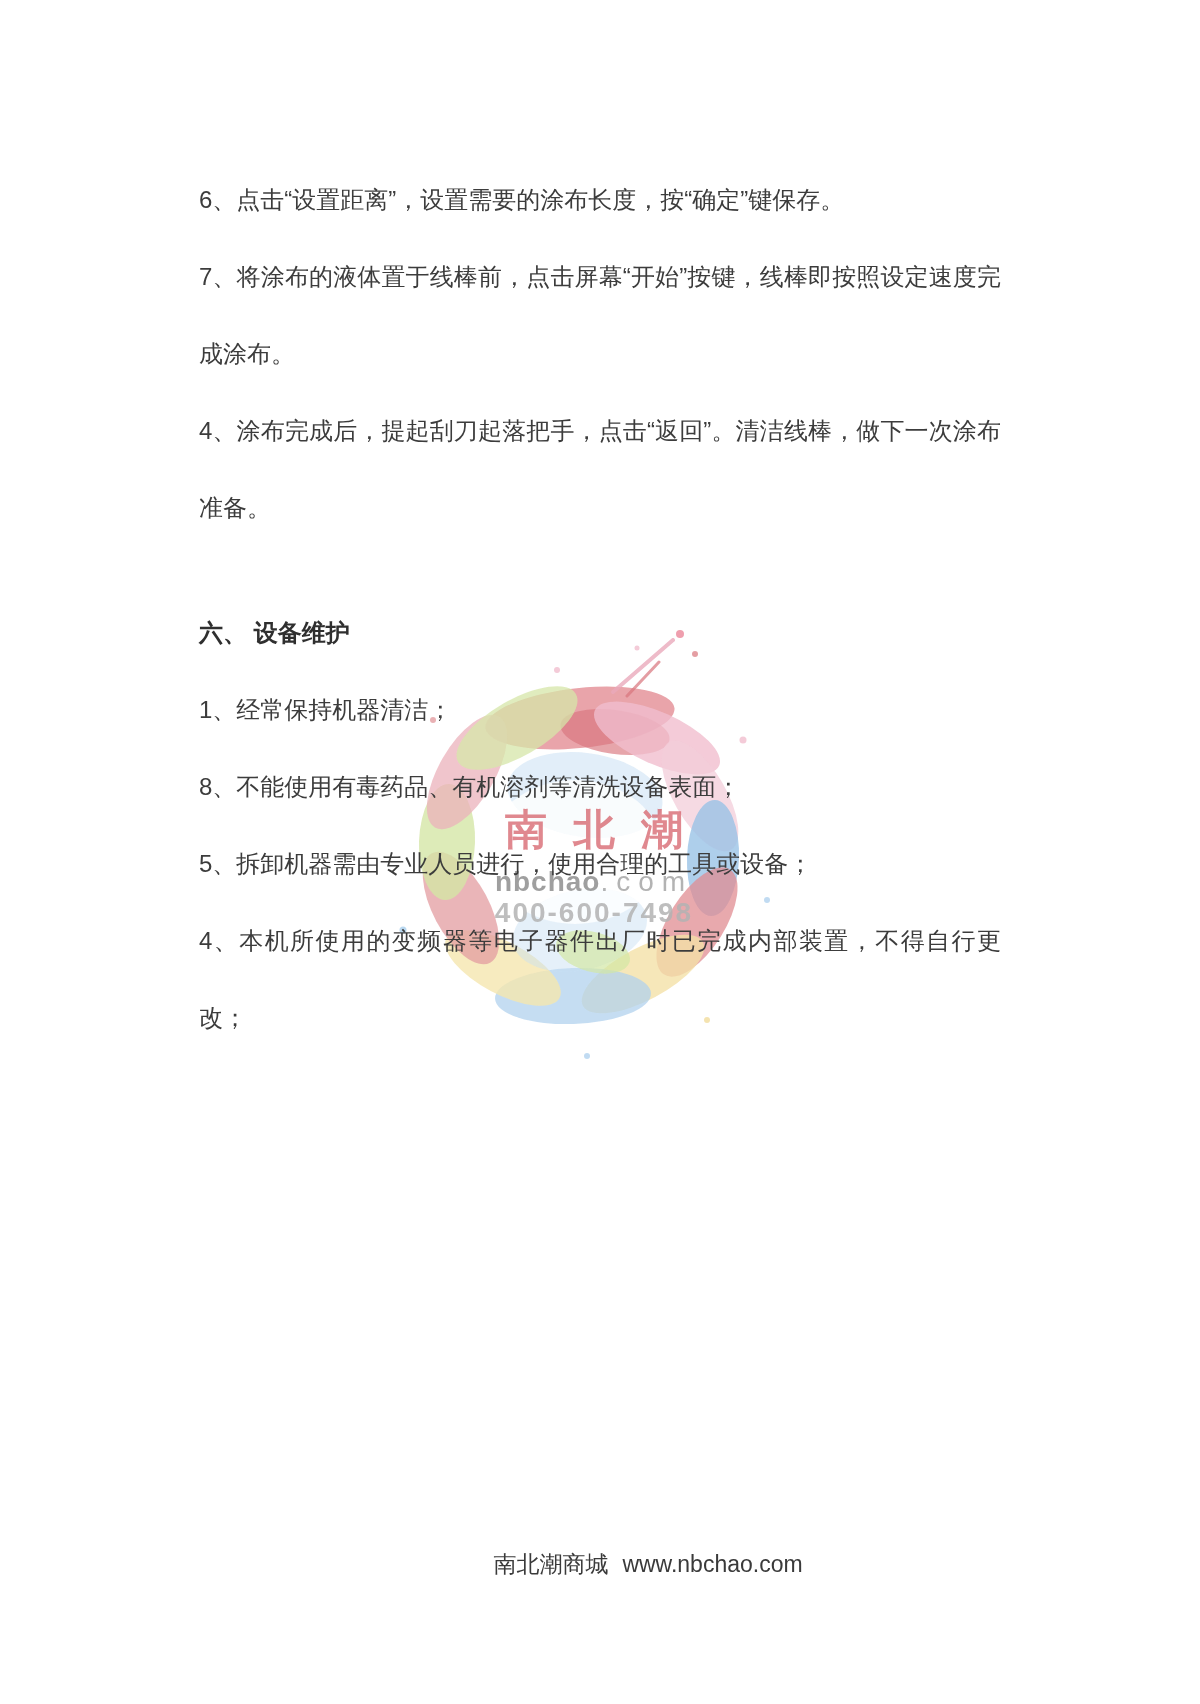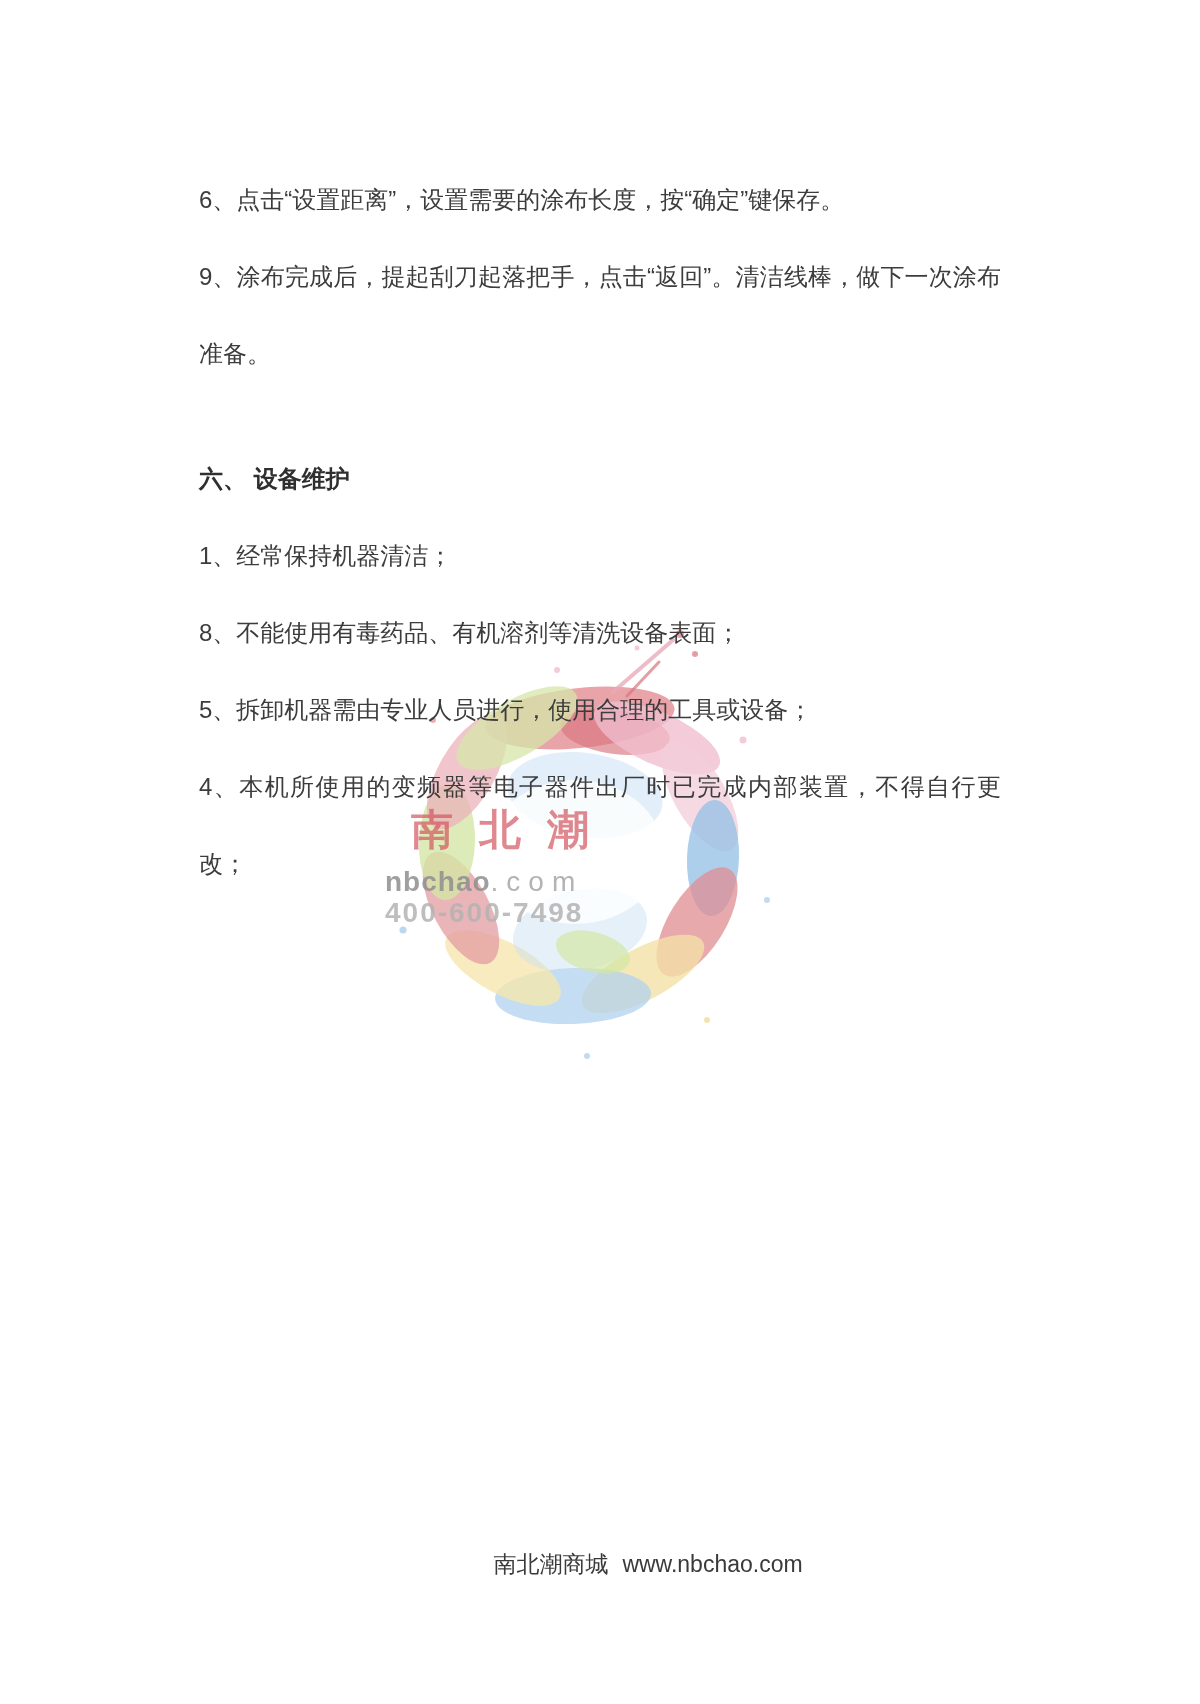--- a/index.html
+++ b/index.html
@@ -28,21 +28,21 @@
   }
   .wm-svg {
     position: absolute;
     left: 0; top: 0;
     width: 410px; height: 480px;
     opacity: 0.9;
   }
   .wm-text {
     position: absolute;
     left: 10px; right: -18px; top: 206px;
-    text-align: left;
+    text-align: center;
     opacity: 0.85;
   }
   .wm-brand {
     font-size: 42px;
     line-height: 48px;
     font-weight: bold;
     font-family: "DejaVu Serif", "Liberation Serif", serif;
     color: #d2555e;
     opacity: 0.82;
     letter-spacing: 26px;
@@ -143,21 +143,22 @@
     </svg>
     <div class="wm-text">
       <div class="wm-brand">南北潮</div>
       <div class="wm-domain"><span class="wm-nb">nbchao</span><span class="wm-com">.com</span></div>
       <div class="wm-phone">400-600-7498</div>
     </div>
   </div>
 
   <div class="content">
     <p class="para">6、点击“设置距离”，设置需要的涂布长度，按“确定”键保存。</p>
-    <p class="para">9、涂布完成后，提起刮刀起落把手，点击“返回”。清洁线棒，做下一次涂布准备。</p>
+    <p class="para">7、将涂布的液体置于线棒前，点击屏幕“开始”按键，线棒即按照设定速度完成涂布。</p>
+    <p class="para">4、涂布完成后，提起刮刀起落把手，点击“返回”。清洁线棒，做下一次涂布准备。</p>
 
     <h2 class="heading">六、 设备维护</h2>
 
     <p class="para">1、经常保持机器清洁；</p>
     <p class="para">8、不能使用有毒药品、有机溶剂等清洗设备表面；</p>
     <p class="para">5、拆卸机器需由专业人员进行，使用合理的工具或设备；</p>
     <p class="para">4、本机所使用的变频器等电子器件出厂时已完成内部装置，不得自行更改；</p>
   </div>
 
   <div class="footer">

